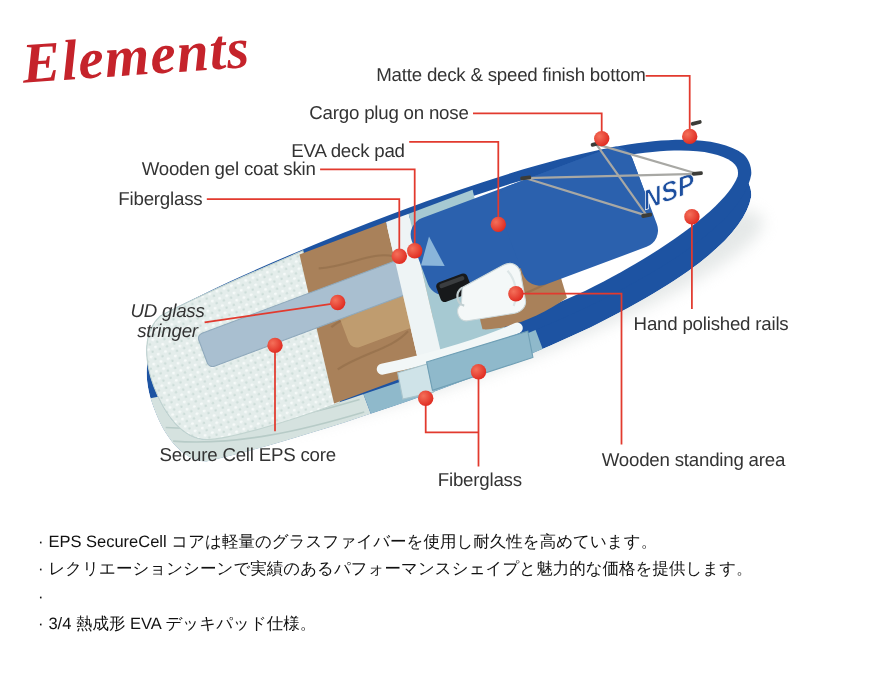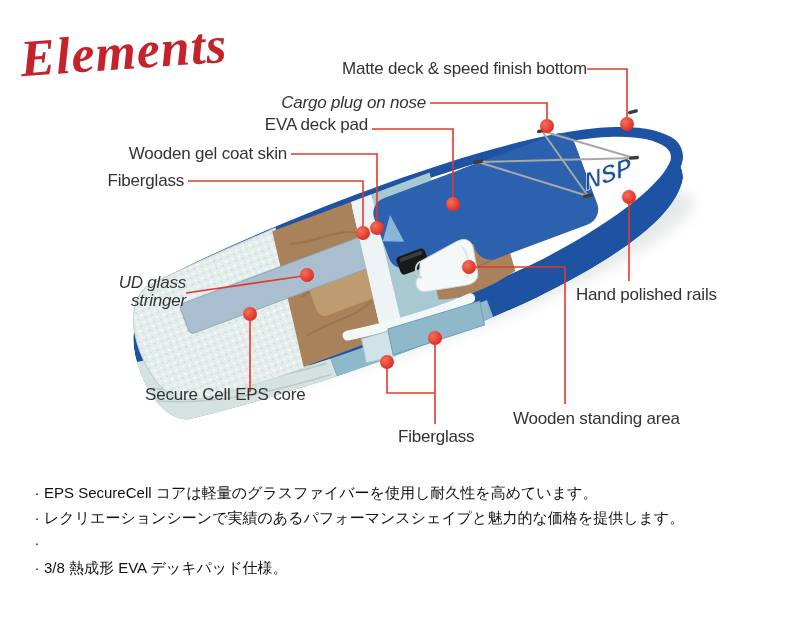--- a/index.html
+++ b/index.html
@@ -16,21 +16,21 @@
     transform:rotate(-4deg);
   }
   svg.diagram{position:absolute;left:0;top:0;}
   .lbl{
     position:absolute;
     font-size:17px;line-height:20px;
     color:var(--label-text,#333333);
     white-space:nowrap;
     letter-spacing:-0.2px;
   }
-  .lbl.right{text-align:right;}
+  .lbl.right{text-align:center;}
   .lbl .l2{display:block;line-height:18px;font-style:italic;}
   .notes{
     position:absolute;left:30px;top:480px;
     font-size:15px;line-height:25px;color:var(--note-text,#111111);
   }
   .note-row{display:flex;align-items:baseline;}
   .note-row .bullet{width:14px;text-align:center;flex:0 0 14px;}
 </style>
 </head>
 <body>
@@ -151,44 +151,44 @@
       <circle cx="307" cy="275" r="7"></circle>
       <circle cx="250" cy="314" r="7"></circle>
       <circle cx="387" cy="362" r="7"></circle>
       <circle cx="435" cy="338" r="7"></circle>
       <circle cx="629" cy="197" r="7"></circle>
       <circle cx="469" cy="267" r="7"></circle>
     </g>
   </svg>
 
   <div class="lbl right" style="right:213px;top:59px;">Matte deck &amp; speed finish bottom</div>
-  <div class="lbl right" style="right:374px;top:93px;font-style:italic;">Cargo plug on nose</div>
-  <div class="lbl right" style="right:432px;top:115px;margin-left:16px;">EVA deck pad</div>
+  <div class="lbl right" style="right:374px;top:93px;">Cargo plug on nose</div>
+  <div class="lbl right" style="right:432px;top:128px;margin-left:16px;">EVA deck pad</div>
   <div class="lbl right" style="right:513px;top:144px;">Wooden gel coat skin</div>
   <div class="lbl right" style="right:616px;top:171px;">Fiberglass</div>
   <div class="lbl right" style="right:614px;top:274px;">
     <span class="l2">UD glass</span>
     <span class="l2">stringer</span>
   </div>
-  <div class="lbl" style="left:145px;top:385px;">Secure Cell EPS core</div>
+  <div class="lbl" style="left:145px;top:404px;">Secure Cell EPS core</div>
   <div class="lbl" style="left:398px;top:427px;">Fiberglass</div>
   <div class="lbl" style="left:576px;top:285px;">Hand polished rails</div>
-  <div class="lbl" style="left:513px;top:409px;text-align:center;">Wooden standing area</div>
+  <div class="lbl" style="left:547px;top:409px;text-align:center;">Wooden standing area</div>
 
   <div class="notes">
     <div class="note-row">
       <span class="bullet">·</span>
       <span>EPS SecureCell コアは軽量のグラスファイバーを使用し耐久性を高めています。</span>
     </div>
     <div class="note-row">
       <span class="bullet">·</span>
       <span>レクリエーションシーンで実績のあるパフォーマンスシェイプと魅力的な価格を提供します。</span>
     </div>
     <div class="note-row">
       <span class="bullet">·</span>
     </div>
     <div class="note-row">
       <span class="bullet">·</span>
-      <span>3/8 熱成形 EVA デッキパッド仕様。</span>
+      <span>3/4 熱成形 EVA デッキパッド仕様。</span>
     </div>
   </div>
 
 </div>
 
 </body></html>

